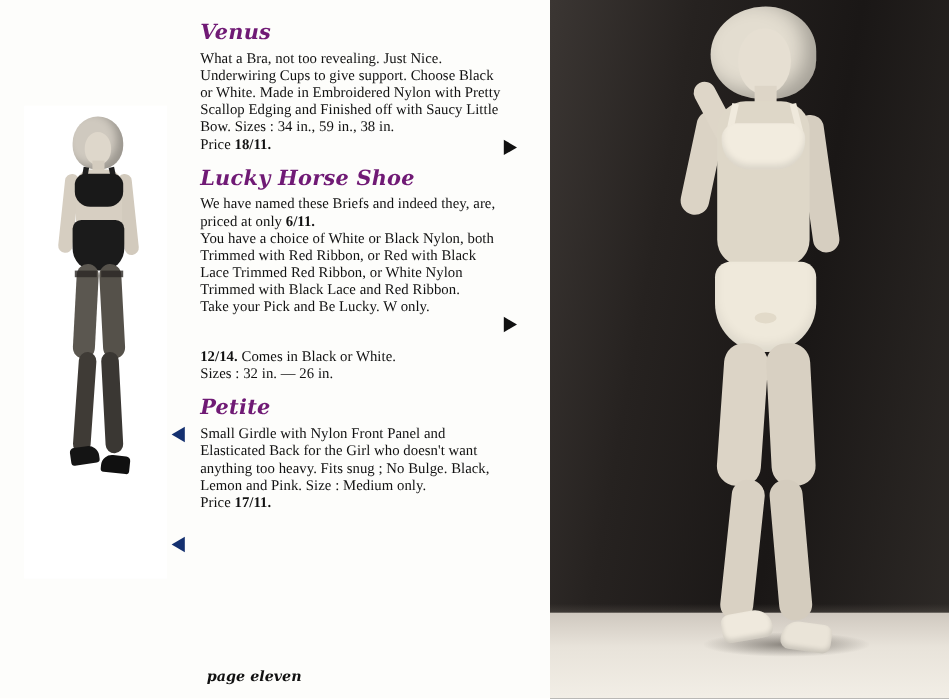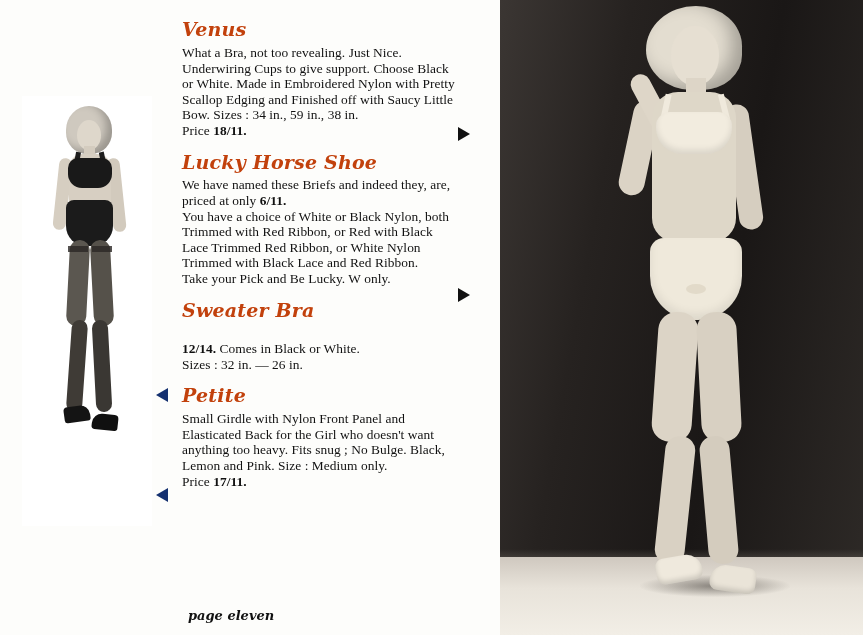--- a/index.html
+++ b/index.html
@@ -356,21 +356,21 @@
     margin-bottom: 14px;
   }
   .entry-title {
     font-family: "DejaVu Serif", serif;
     font-style: italic;
     font-weight: bold;
     font-size: 19px;
     line-height: 1.05;
     letter-spacing: 0.2px;
     margin: 0 0 5px 0;
-    color: #c2410c;
+    color: #701a75;
   }
   .entry-body {
     font-family: "Liberation Serif", serif;
     font-size: 13.4px;
     line-height: 15.6px;
     margin: 0;
     color: #111111;
     letter-spacing: 0.05px;
   }
   .entry-body .b {
@@ -453,21 +453,20 @@
     <div class="entry">
       <h2 class="entry-title">Lucky Horse Shoe</h2>
       <p class="entry-body">
         <span>We have named these Briefs and indeed they, are, priced at only </span><span class="b">6/11.</span><br>
         <span>You have a choice of White or Black Nylon, both Trimmed with Red  Ribbon, or Red with Black Lace Trimmed Red Ribbon, or White Nylon Trimmed with Black Lace and Red Ribbon.</span><br>
         <span>Take your Pick and Be Lucky.  W only.</span>
       </p>
     </div>
 
     <div class="entry">
-      <h2 class="entry-title">Sweater Bra</h2>
       <p class="entry-body">
         <br>
         <span class="b">12/14.</span><span>  Comes in Black or White.</span><br>
         <span>Sizes :  32 in. — 26 in.</span>
       </p>
     </div>
 
     <div class="entry">
       <h2 class="entry-title">Petite</h2>
       <p class="entry-body">

